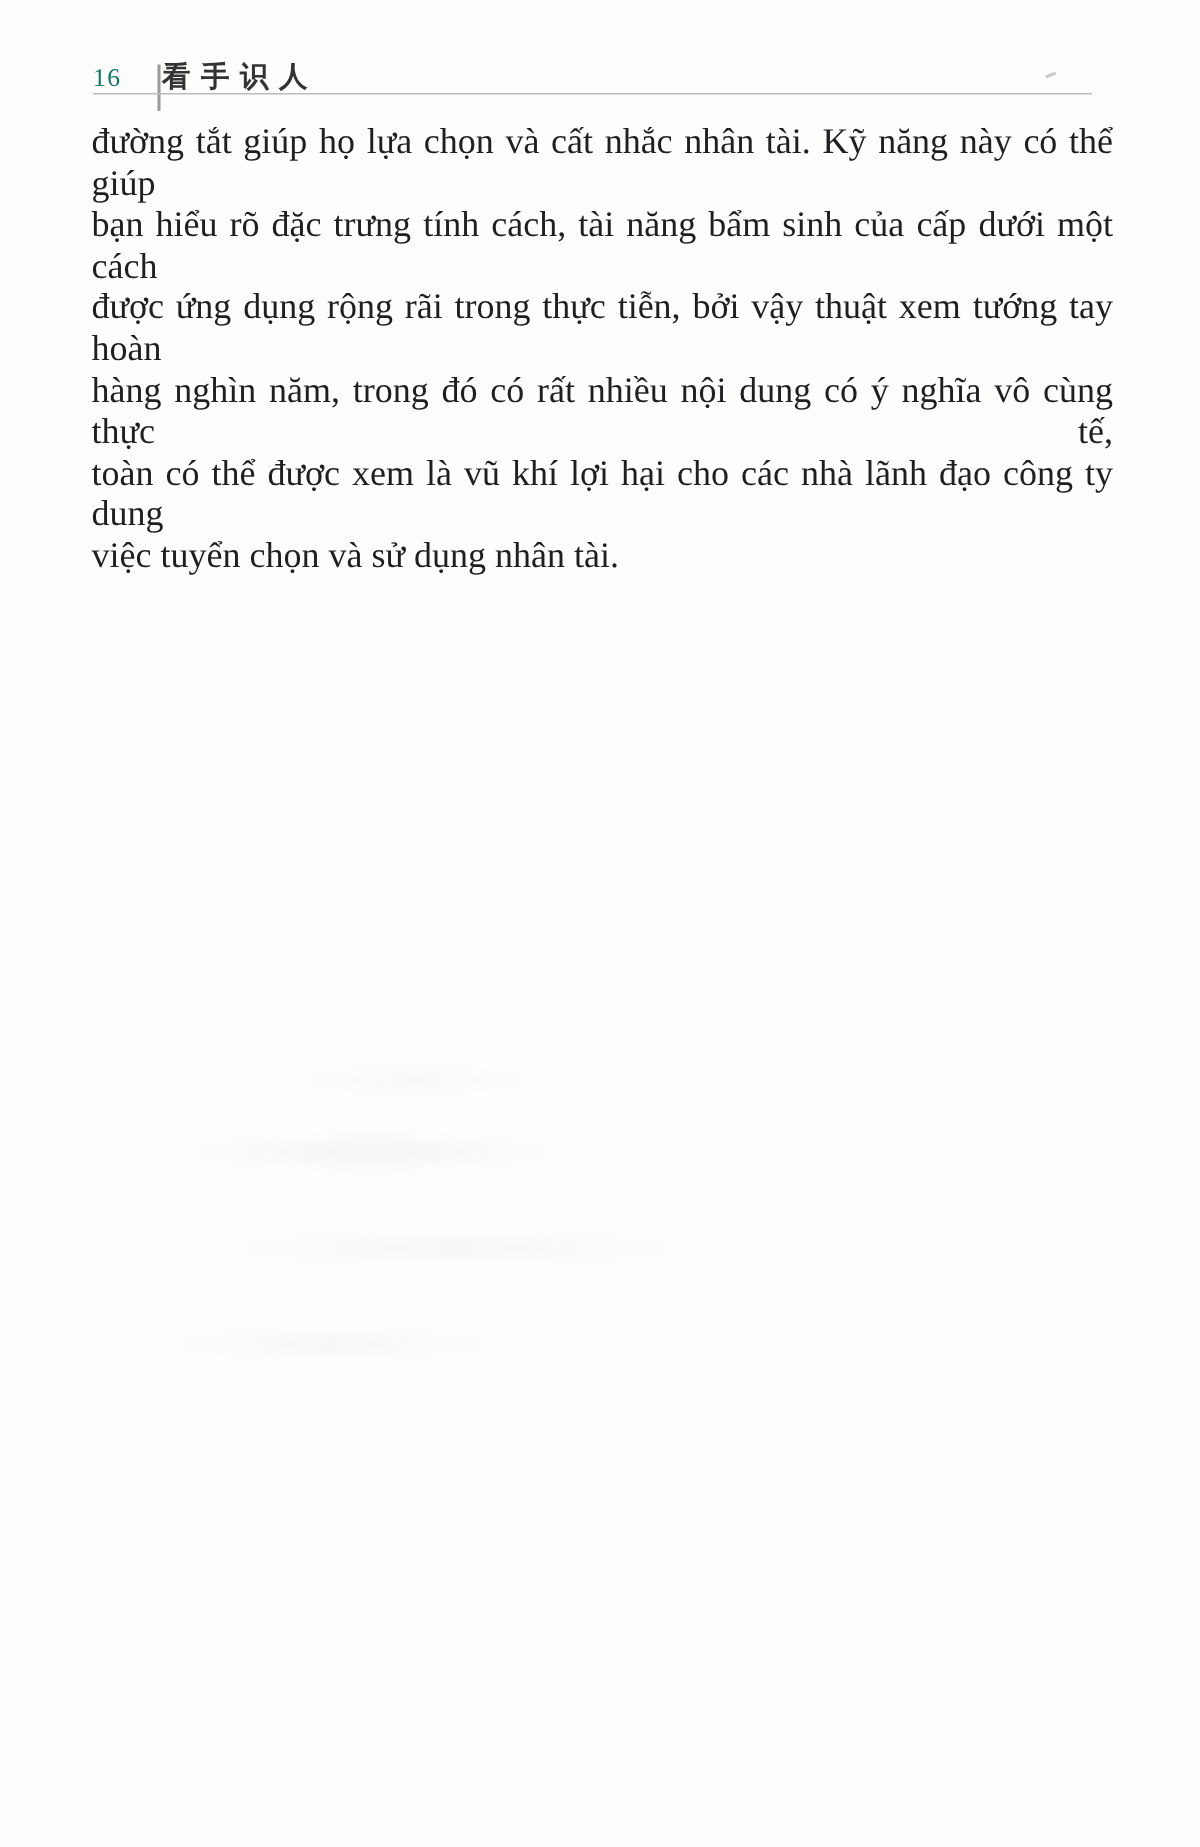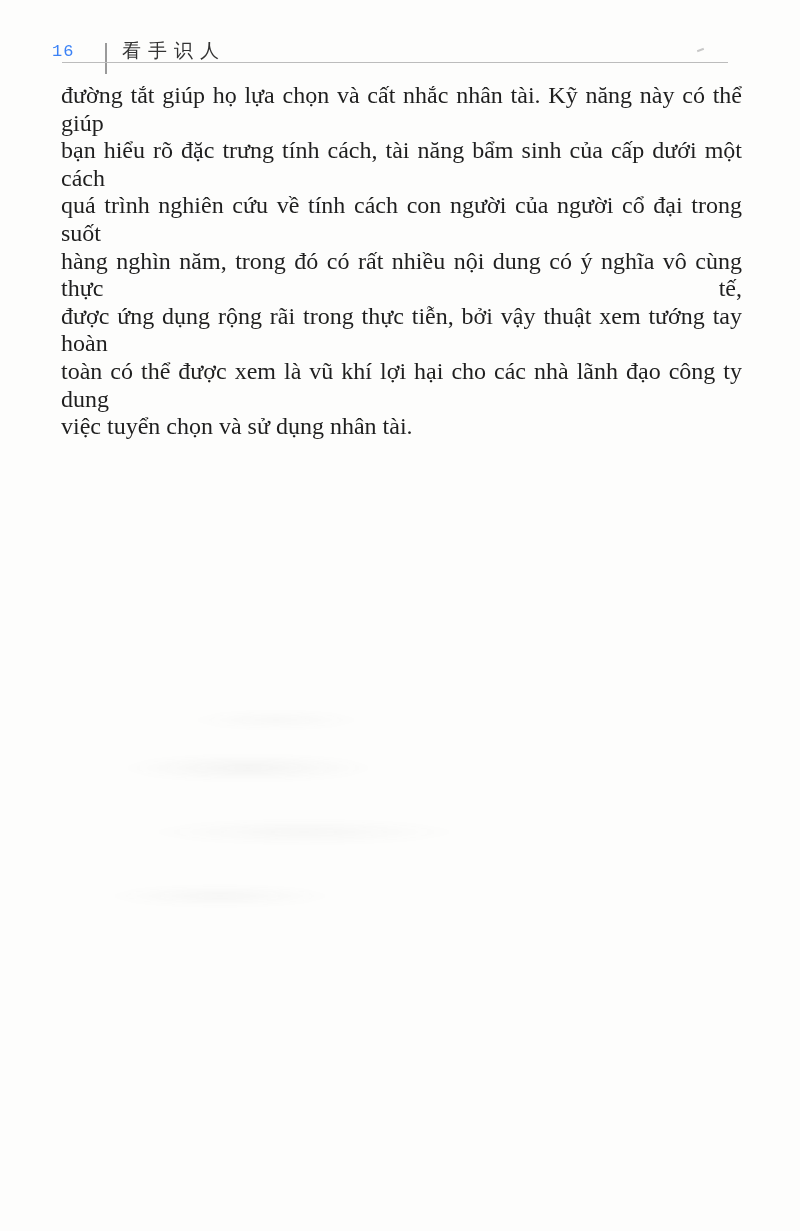--- a/index.html
+++ b/index.html
@@ -25,42 +25,41 @@
     background:
       radial-gradient(ellipse 180px 20px at 30% 40%, rgba(90,90,90,0.05), transparent 70%),
       radial-gradient(ellipse 220px 18px at 40% 60%, rgba(90,90,90,0.04), transparent 70%),
       radial-gradient(ellipse 160px 16px at 25% 80%, rgba(90,90,90,0.04), transparent 70%),
       radial-gradient(ellipse 120px 14px at 35% 25%, rgba(90,90,90,0.03), transparent 70%);
     filter: blur(2px);
     pointer-events: none;
   }
   .page-num {
     position: absolute;
-    left: 52px;
+    left: 62px;
     top: 42px;
     font-size: 17px;
     letter-spacing: 1px;
-    color: #3b82f6;
-    font-family: Liberation Mono, monospace;
+    color: #0f766e;
   }
   .header-vbar {
     position: absolute;
     left: 105px;
     top: 43px;
     width: 2px;
     height: 31px;
     background: #9a9a9a;
   }
   .header-title {
     position: absolute;
-    left: 122px;
+    left: 108px;
     top: 38px;
     font-size: 19px;
     letter-spacing: 7px;
-    font-weight: 400;
+    font-weight: 700;
     color: #333333;
     font-family: "DejaVu Sans", sans-serif;
   }
   .header-rule {
     position: absolute;
     left: 62px;
     top: 62px;
     width: 666px;
     height: 1px;
     background: #bcbcbc;
@@ -105,20 +104,19 @@
 
   <span class="header-title">看手识人</span>
 
   <div class="header-rule"></div>
 
   <div class="header-artifact"></div>
 
   <div class="body-text">
     <div class="line">đường tắt giúp họ lựa chọn và cất nhắc nhân tài. Kỹ năng này có thể giúp</div>
     <div class="line">bạn hiểu rõ đặc trưng tính cách, tài năng bẩm sinh của cấp dưới một cách</div>
-    <div class="line">quá trình nghiên cứu về tính cách con người của người cổ đại trong suốt</div>
+    <div class="line">được ứng dụng rộng rãi trong thực tiễn, bởi vậy thuật xem tướng tay hoàn</div>
     <div class="line">hàng nghìn năm, trong đó có rất nhiều nội dung có ý nghĩa vô cùng thực tế,</div>
-    <div class="line">được ứng dụng rộng rãi trong thực tiễn, bởi vậy thuật xem tướng tay hoàn</div>
     <div class="line">toàn có thể được xem là vũ khí lợi hại cho các nhà lãnh đạo công ty dung</div>
     <div class="line">việc tuyển chọn và sử dụng nhân tài.</div>
   </div>
 
 </div>
 
 </body></html>

